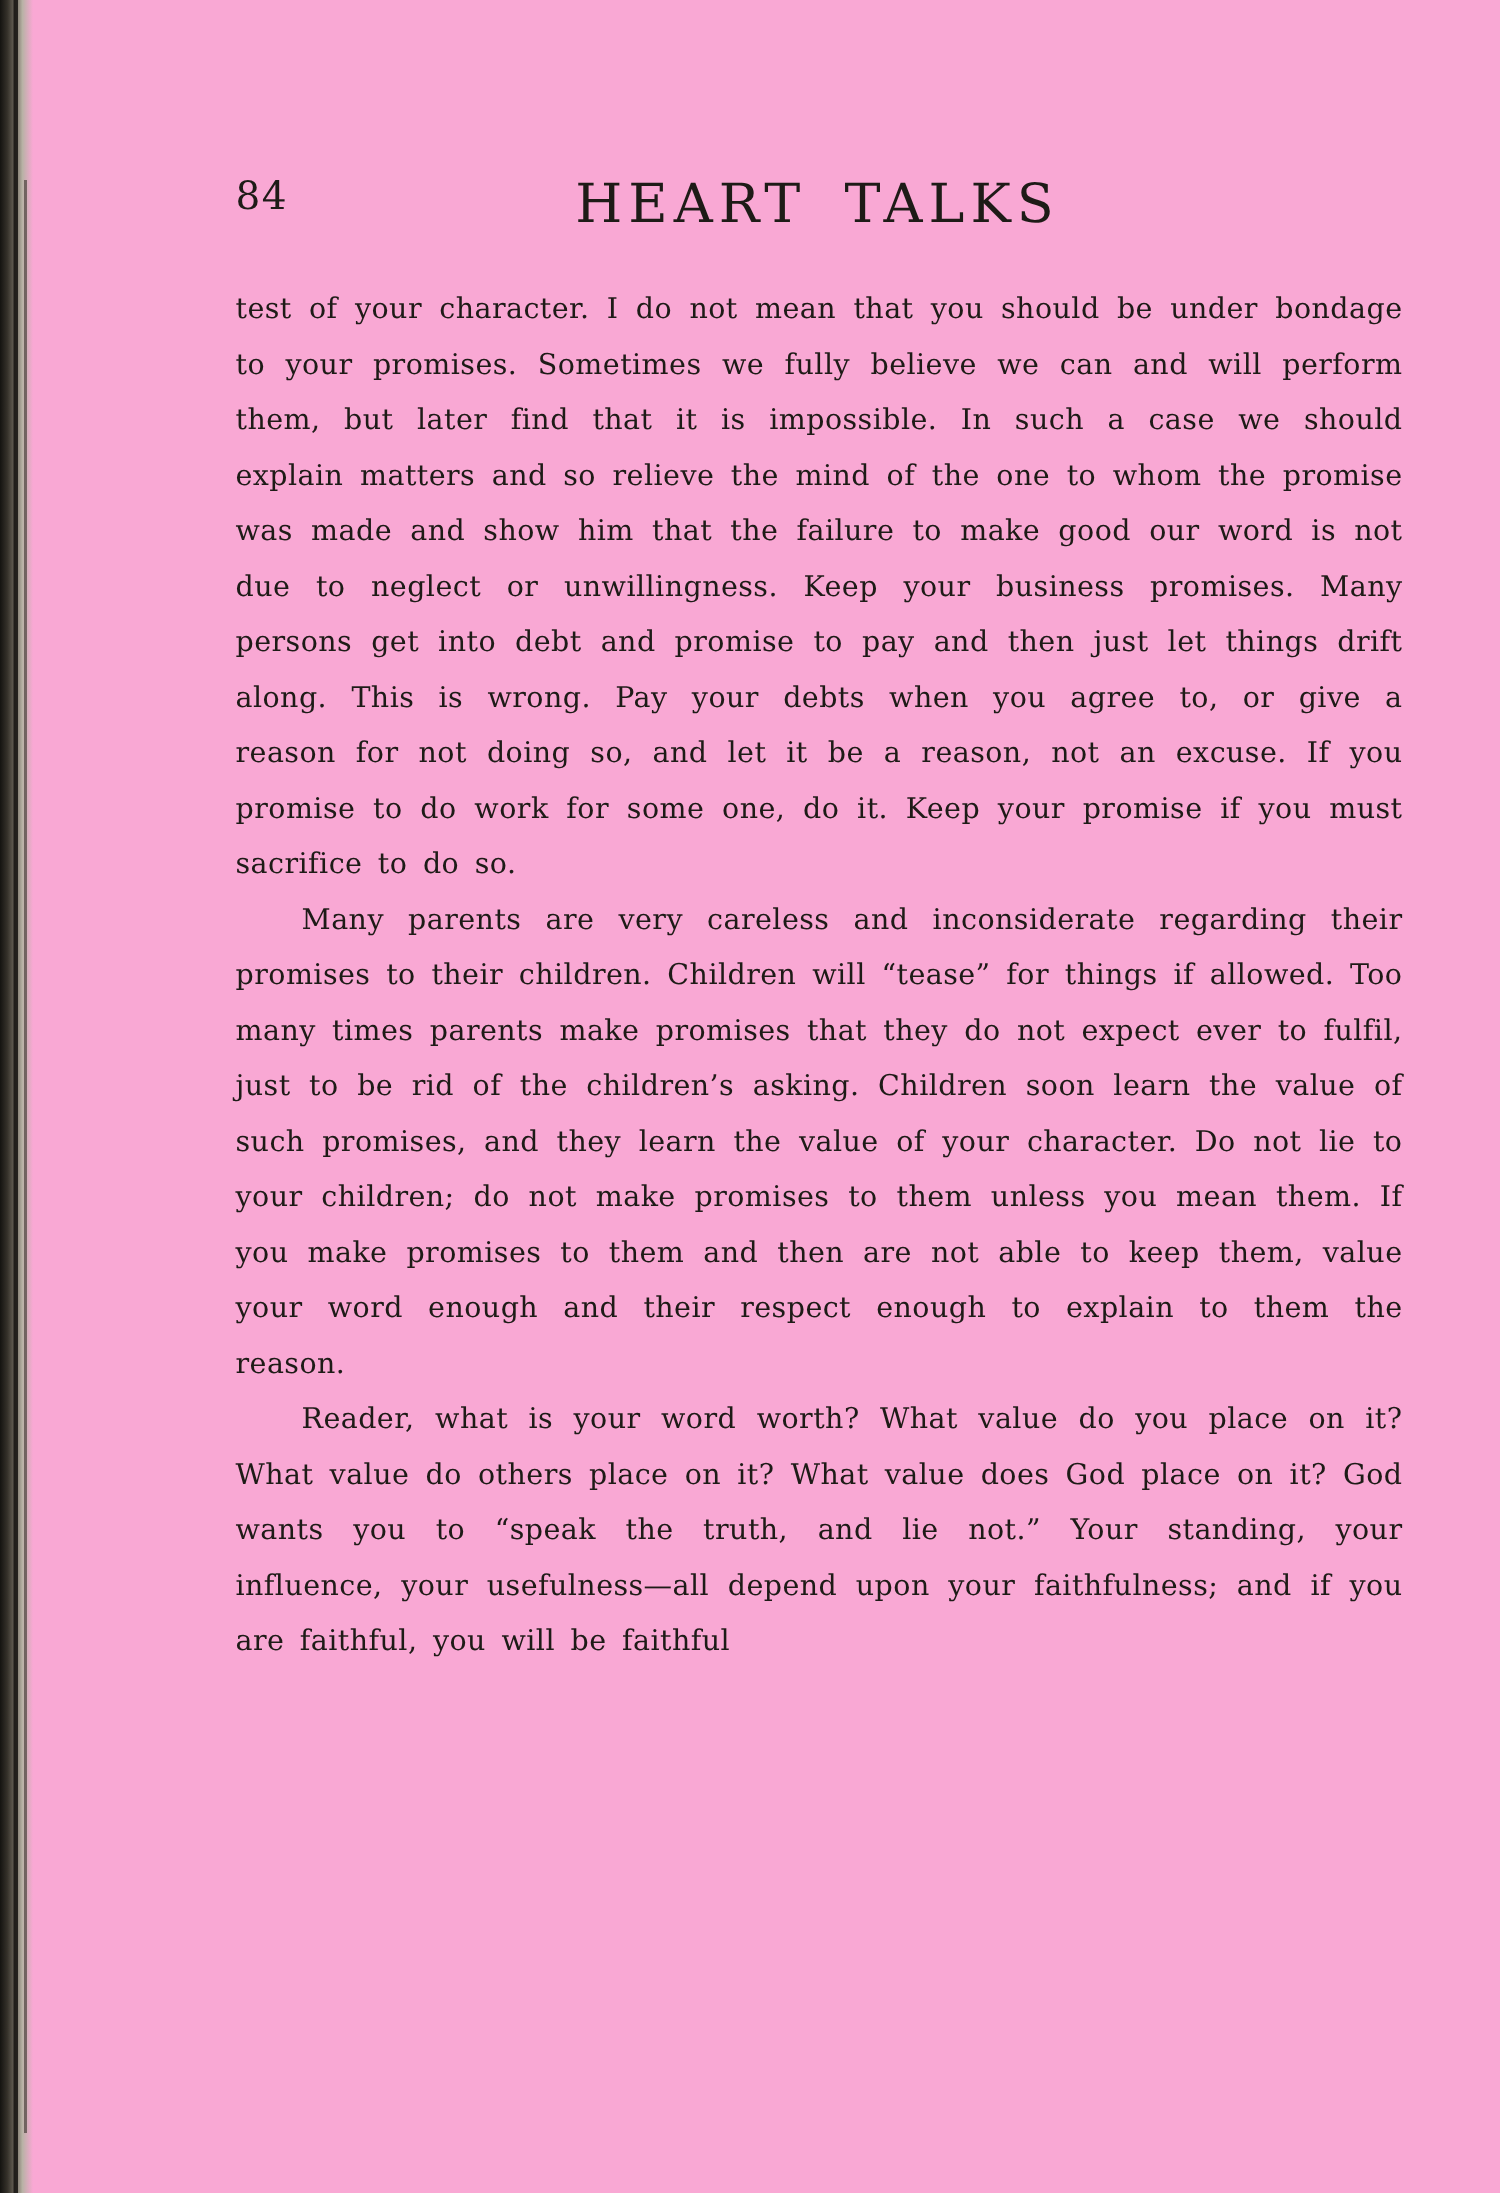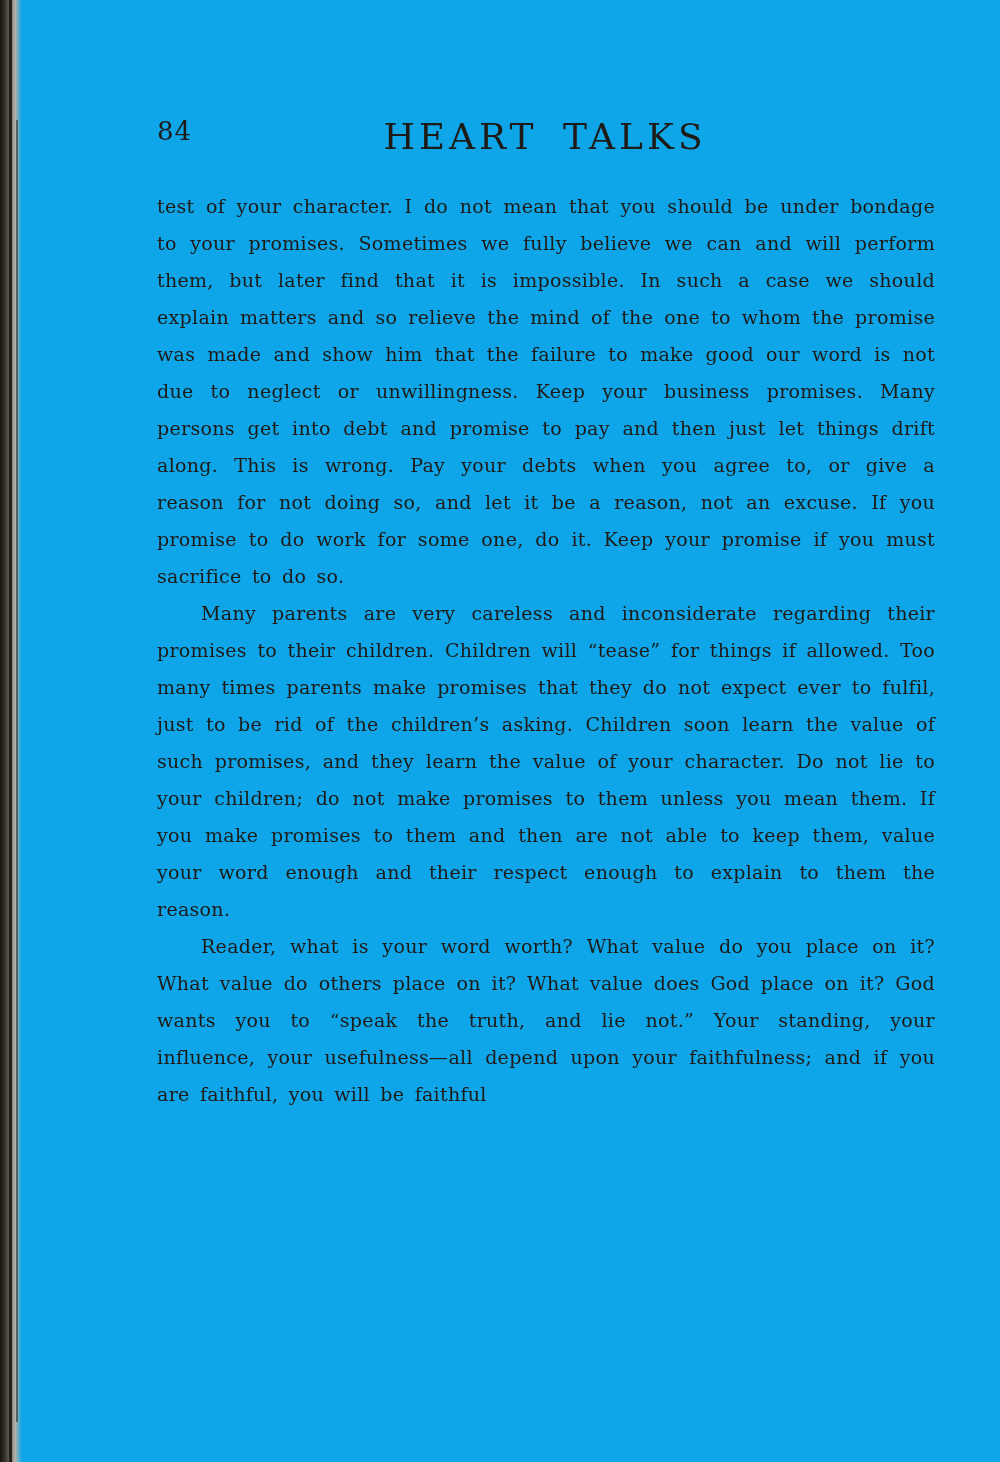--- a/index.html
+++ b/index.html
@@ -5,21 +5,21 @@
   html, body {
     margin: 0;
     padding: 0;
     background: #e9e7e0;
   }
   .page {
     position: relative;
     width: 1000px;
     height: 1462px;
     margin: 0 auto;
-    background: #0ea5e9;
+    background: #f9a8d4;
     overflow: hidden;
     font-family: "DejaVu Serif", "Liberation Serif", serif;
     color: #1e1b17;
   }
   
   .binding-edge {
     position: absolute;
     left: 0; top: 0; bottom: 0;
     width: 22px;
     background: linear-gradient(90deg,

